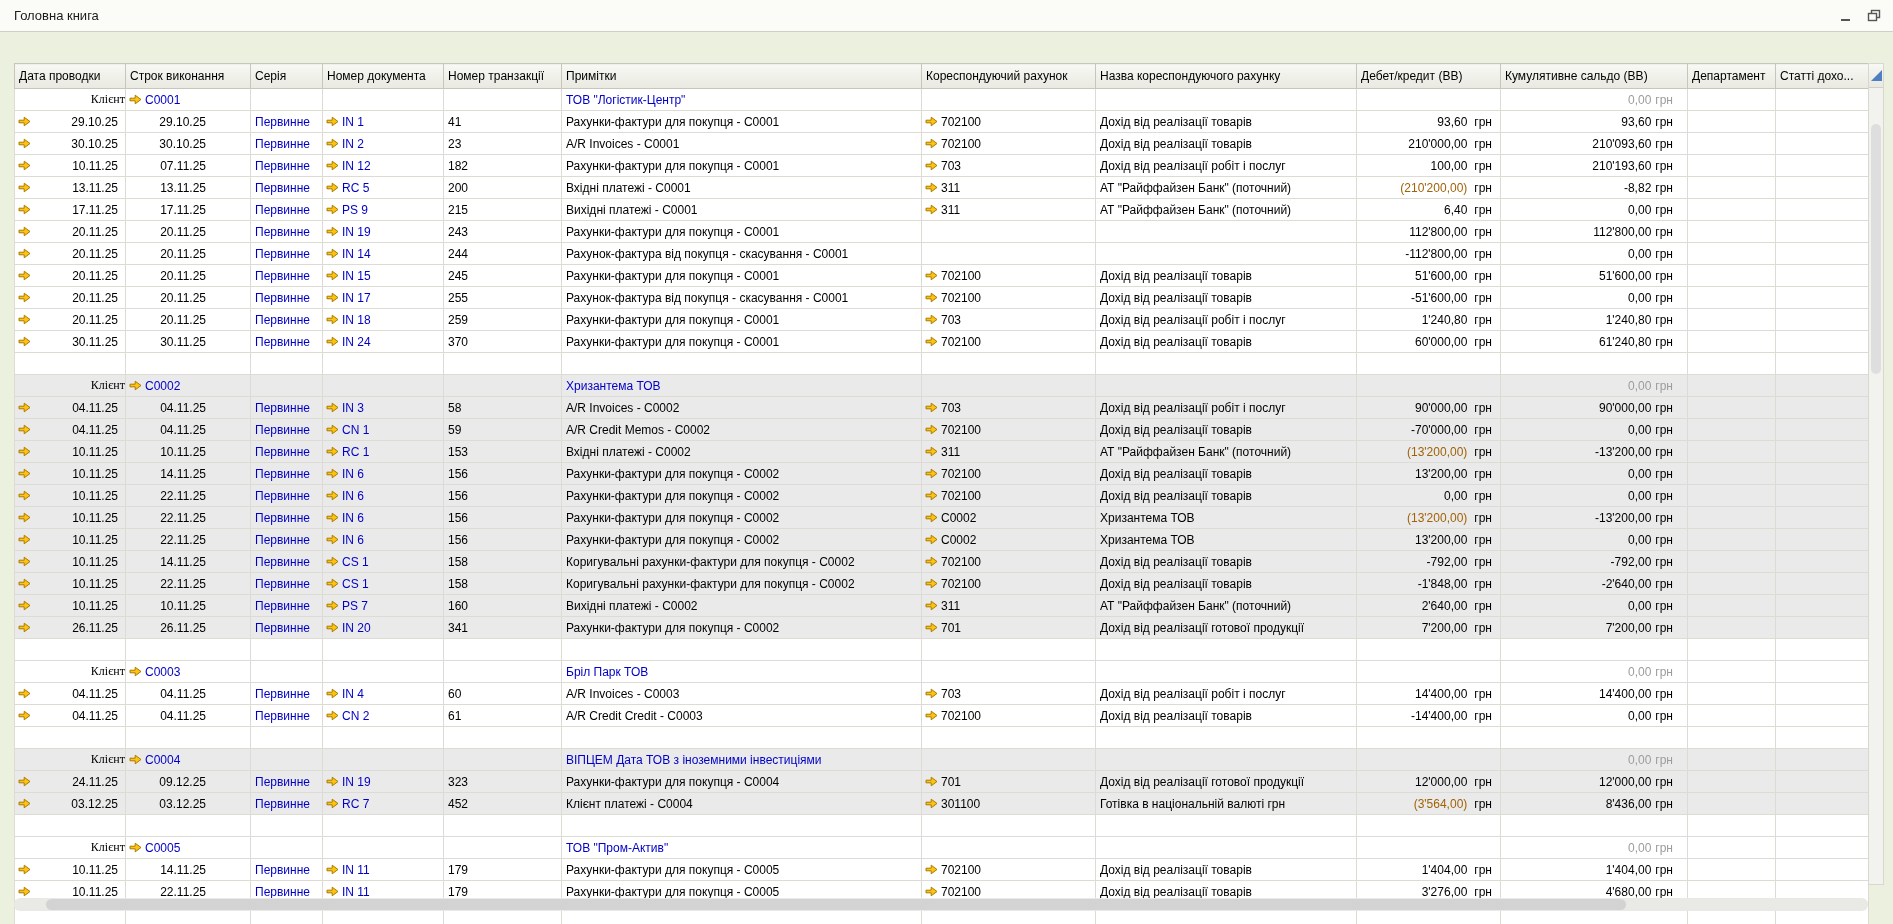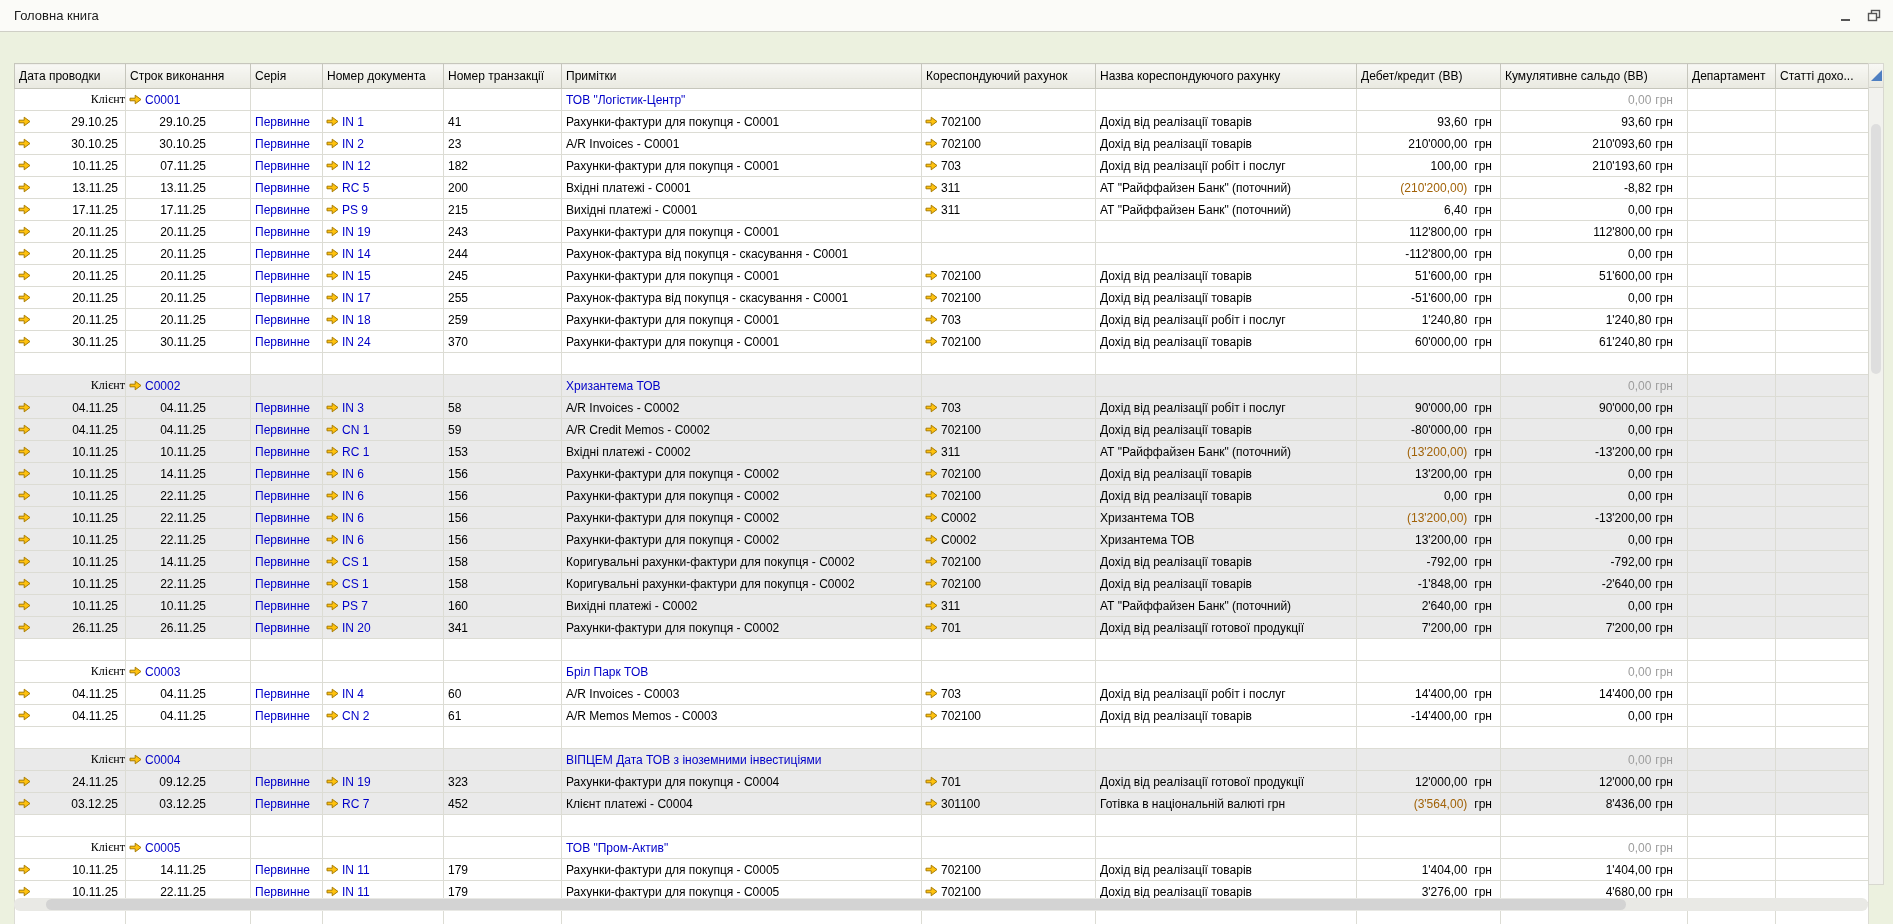--- a/index.html
+++ b/index.html
@@ -1002,21 +1002,21 @@
               <span>702100</span>
             </div>
           </td>
           <td class="c-txt">
             <div class="cellflex">
               <span>Дохід від реалізації товарів</span>
             </div>
           </td>
           <td class="c-amt">
             <div class="amtflex">
-              <span class="num ">-80'000,00</span>
+              <span class="num ">-70'000,00</span>
               <span class="cur ">грн</span>
             </div>
           </td>
           <td class="c-bal">
             <div class="amtflex">
               <span class="num ">0,00</span>
               <span class="cur ">грн</span>
             </div>
           </td>
           <td></td>
@@ -1767,21 +1767,21 @@
               <span class="blue">CN 2</span>
             </div>
           </td>
           <td class="c-txt">
             <div class="cellflex">
               <span>61</span>
             </div>
           </td>
           <td class="c-txt">
             <div class="cellflex">
-              <span>A/R Memos Memos - C0003</span>
+              <span>A/R Credit Credit - C0003</span>
             </div>
           </td>
           <td>
             <div class="cellflex">
               <span class="arr">
                 <svg width="13" height="11" viewBox="0 0 13 11">
                   <path d="M1 4.2 H6.2 V1.2 L12 5.5 L6.2 9.8 V6.8 H1 Z" fill="#ffc20e" stroke="#a87b00" stroke-width="1"></path>
                 </svg>
               </span>
               <span>702100</span>

